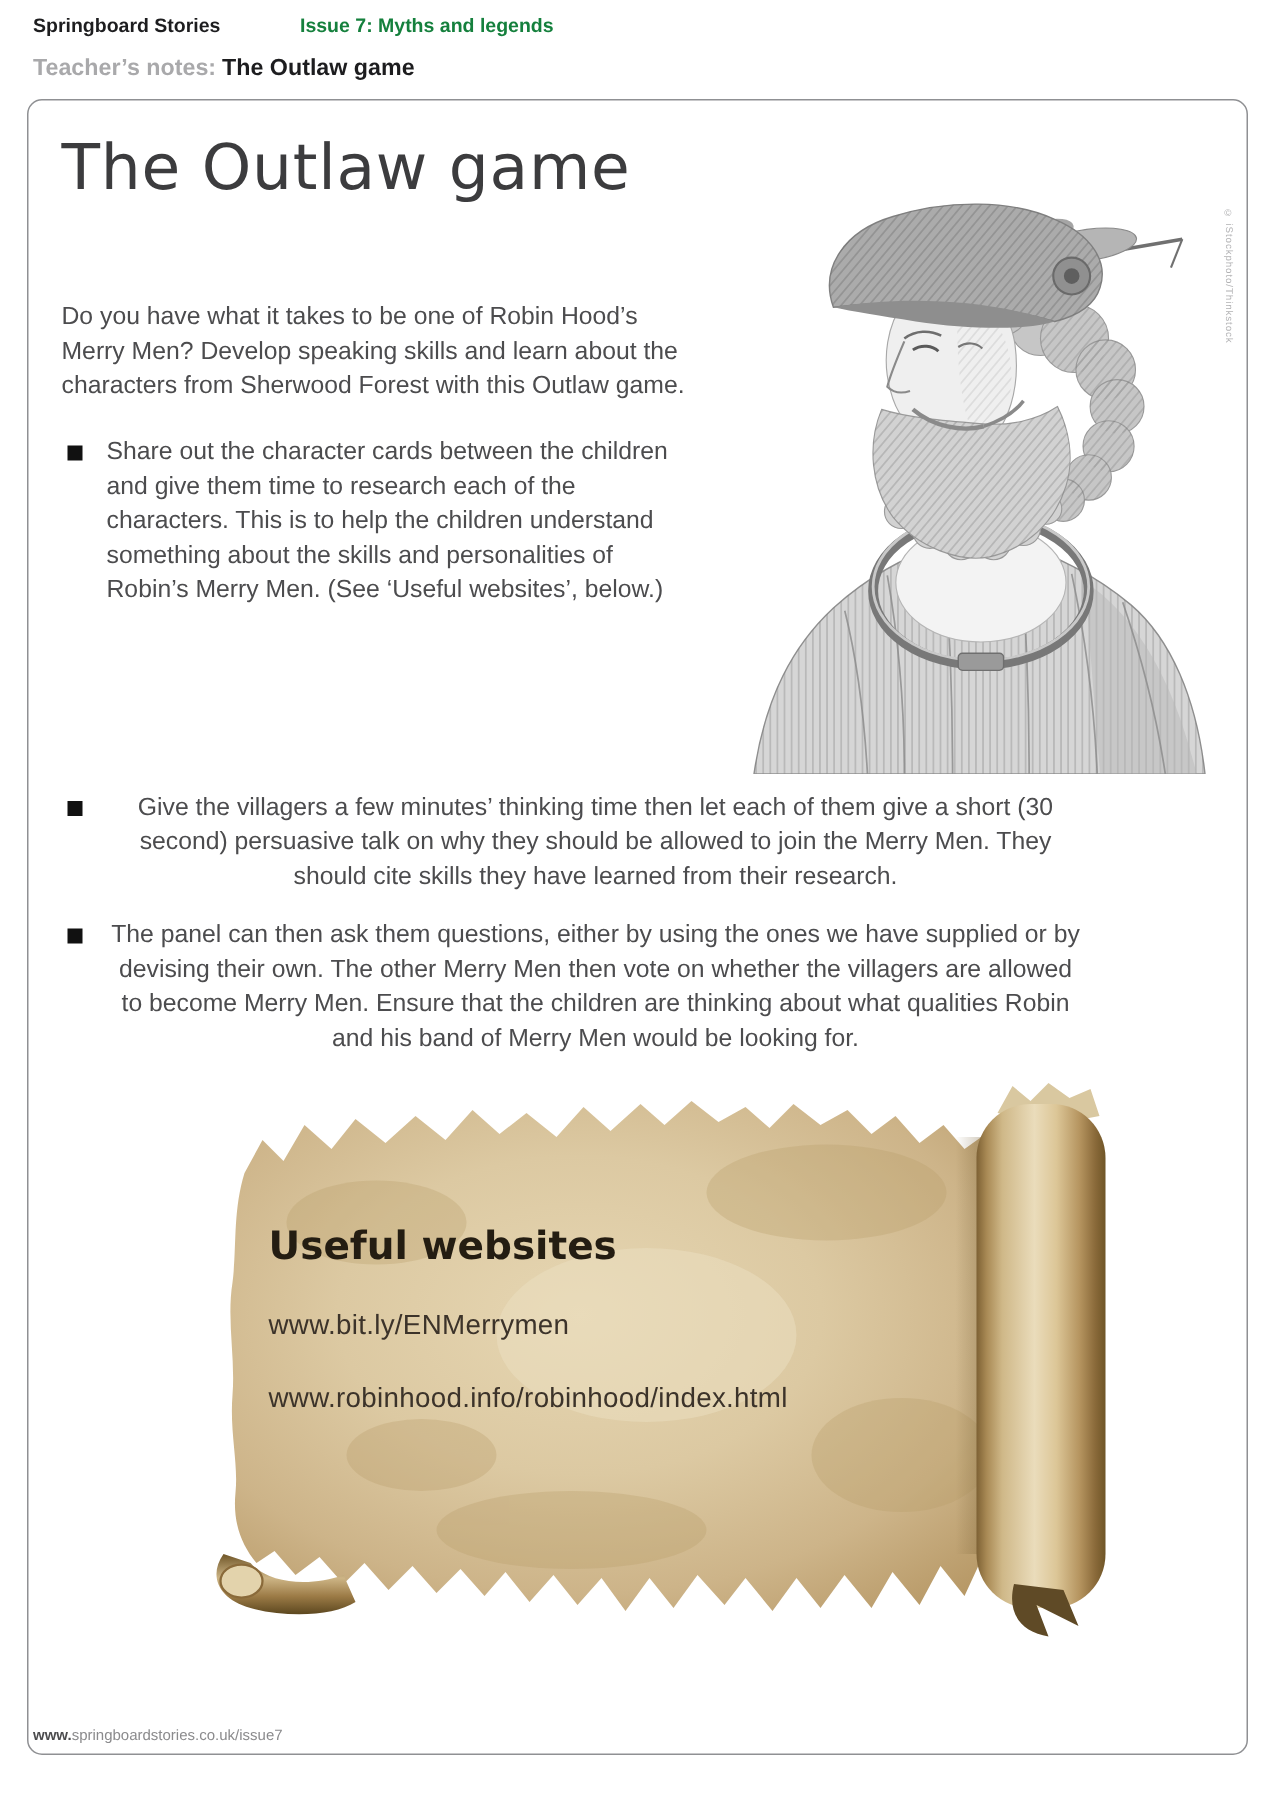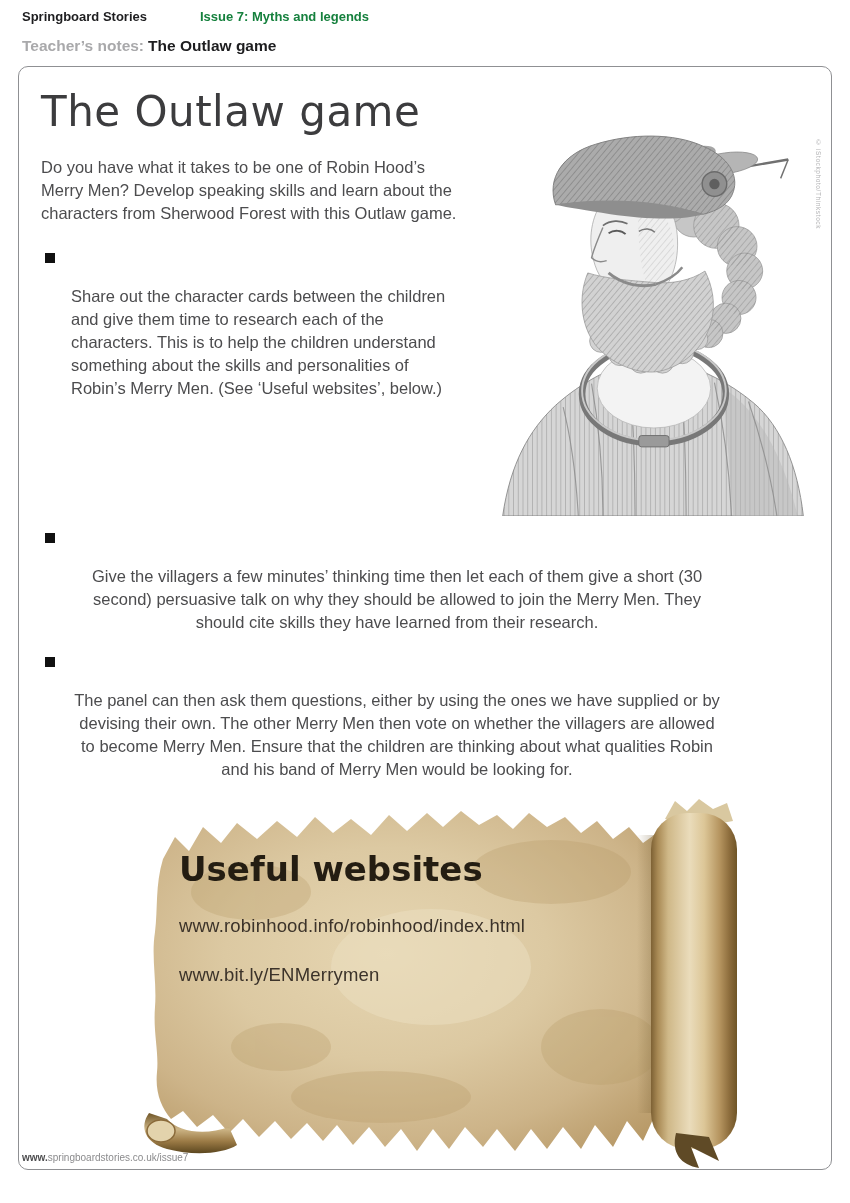--- a/index.html
+++ b/index.html
@@ -22,44 +22,44 @@
     border:1.5px solid #8f9093; border-radius:10px; background:#fff;
     padding:14px 22px 0 22px;
   }
   .doc-title {
     font-family:"DejaVu Sans", sans-serif;
     font-size:42px; font-weight:400; color:#3c3c3e;
     letter-spacing:0.5px; margin-top:6px;
   }
   .top-row { display:flex; justify-content:space-between; margin-top:20px; }
   .col-text { width:424px; font-size:16.5px; line-height:23px; }
-  .intro { margin-bottom:21px; }
+  .intro { margin-bottom:21px;margin-top:44px; }
   .bullet { display:flex; margin-bottom:16px; }
   .bullet-marker {
     flex:0 0 10px; width:10px; height:10px; background:#111;
     margin:7px 16px 0 4px;
   }
-  .bullet-text { flex:1;margin-top:39px; }
+  .bullet-text { flex:1; }
   .full-bullets { margin-top:6px; font-size:16.5px; line-height:23px; }
   .full-bullets .bullet-text { max-width:652px;text-align:center; }
 
   
   .portrait-wrap { width:312px; margin-top:-42px; position:relative; }
   .image-credit {
     position:absolute; top:72px; right:9px; height:170px;
     writing-mode:vertical-rl; font-size:6.5px; color:#b2b2b4; letter-spacing:0.6px;
   }
 
   
   .scroll-wrap { position:relative; width:628px; height:372px; margin:10px 0 0 90px; }
   .scroll-wrap svg { position:absolute; inset:0; }
   .scroll-text { position:absolute; left:48px; top:52px; width:470px; }
   .scroll-heading {
     font-family:"DejaVu Sans", sans-serif;
-    font-size:34px; font-weight:bold; color:#241d12; margin-bottom:26px;
+    font-size:26px; font-weight:bold; color:#241d12; margin-bottom:26px;margin-top:44px;
   }
   .site-link {
     font-size:18.5px; color:#3c332a; margin-bottom:27px; letter-spacing:0.2px;
   }
 
   
   .ftr-left  { position:absolute; top:1152px; left:22px; font-size:10px; color:#8b8b8d; }
   .ftr-left b { color:#4c4c4e; }
   .ftr-right { position:absolute; top:1180px; right:18px; font-size:14px; color:#8b8b8d;margin-top:36px; }
 </style>
@@ -236,22 +236,22 @@
 
       <path d="M534,22 L544,4 556,14 568,2 582,12 596,6 602,24 570,30 Z" fill="#d9c8a0"></path>
       <rect x="520" y="16" width="86" height="336" rx="36" fill="url(#rollGrad)"></rect>
       <path d="M545,336 C540,356 550,368 568,371 L560,350 588,364 578,340 Z" fill="#5f4a26"></path>
 
       <path d="M18,316 C8,330 14,346 36,352 C62,359 92,357 106,348 L98,330 C76,338 48,336 36,322 Z" fill="url(#rollGrad2)"></path>
       <ellipse cx="30" cy="334" rx="14" ry="11" fill="#e3d3ac" stroke="#8a6a3a" stroke-width="1.5"></ellipse>
     </svg>
     <div class="scroll-text">
       <div class="scroll-heading">Useful websites</div>
+      <div class="site-link">www.bit.ly/ENMerrymen</div>
       <div class="site-link">www.robinhood.info/robinhood/index.html</div>
-      <div class="site-link">www.bit.ly/ENMerrymen</div>
     </div>
   </div>
 
   <div class="image-credit">© iStockphoto/Thinkstock</div>
 </div>
 
 <div class="ftr-left"><b>www.</b><span>springboardstories.co.uk/issue7</span></div>
 <div class="ftr-right">© 2013 Springboard Stories</div>
 
 </body></html>

